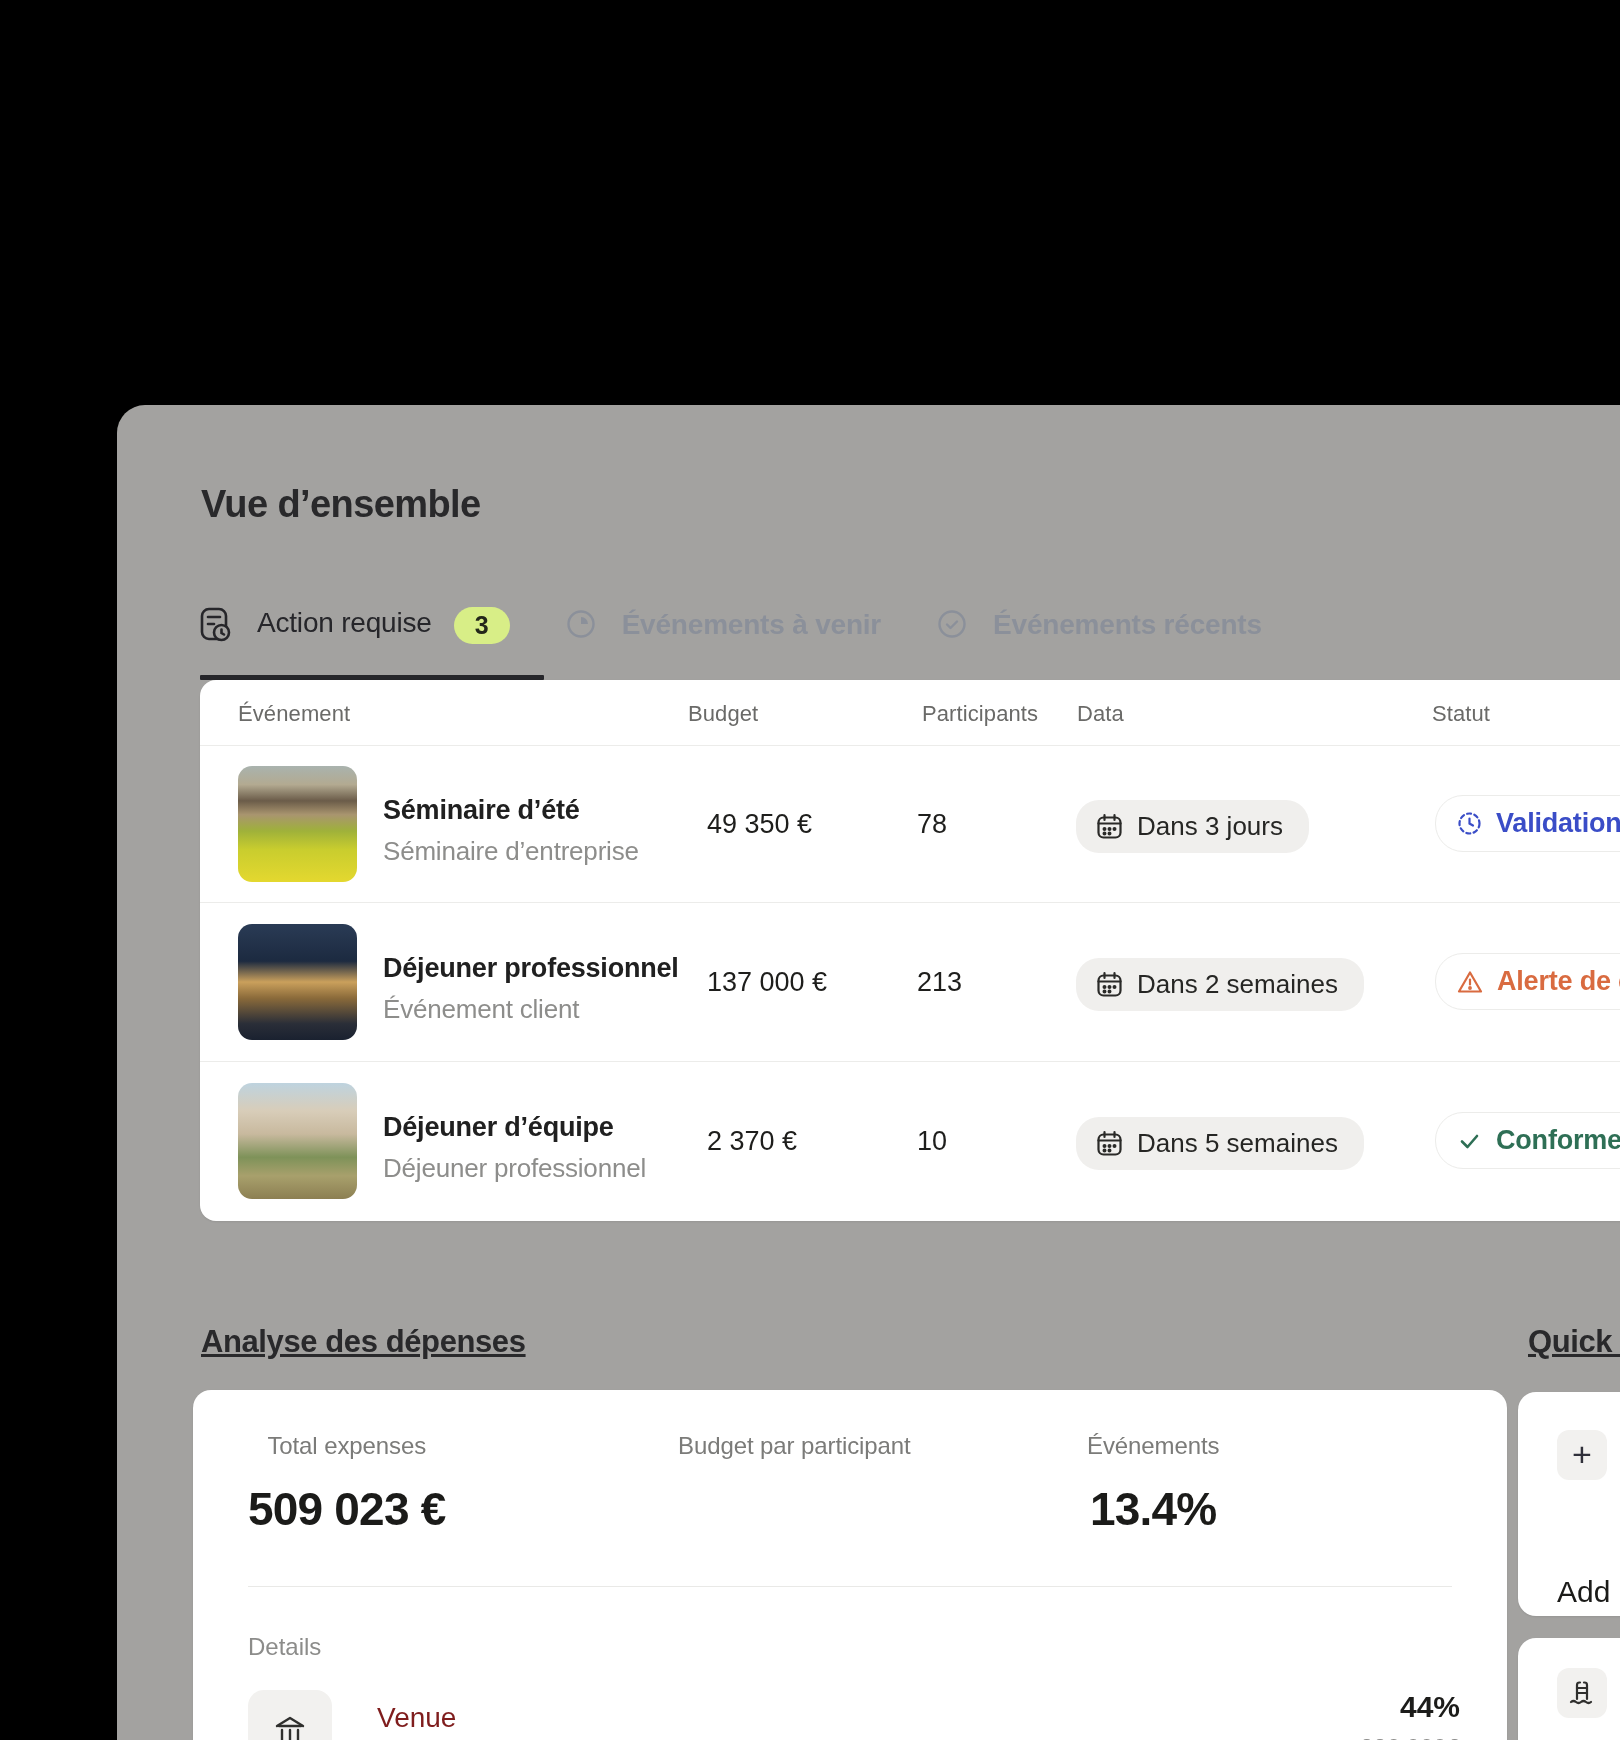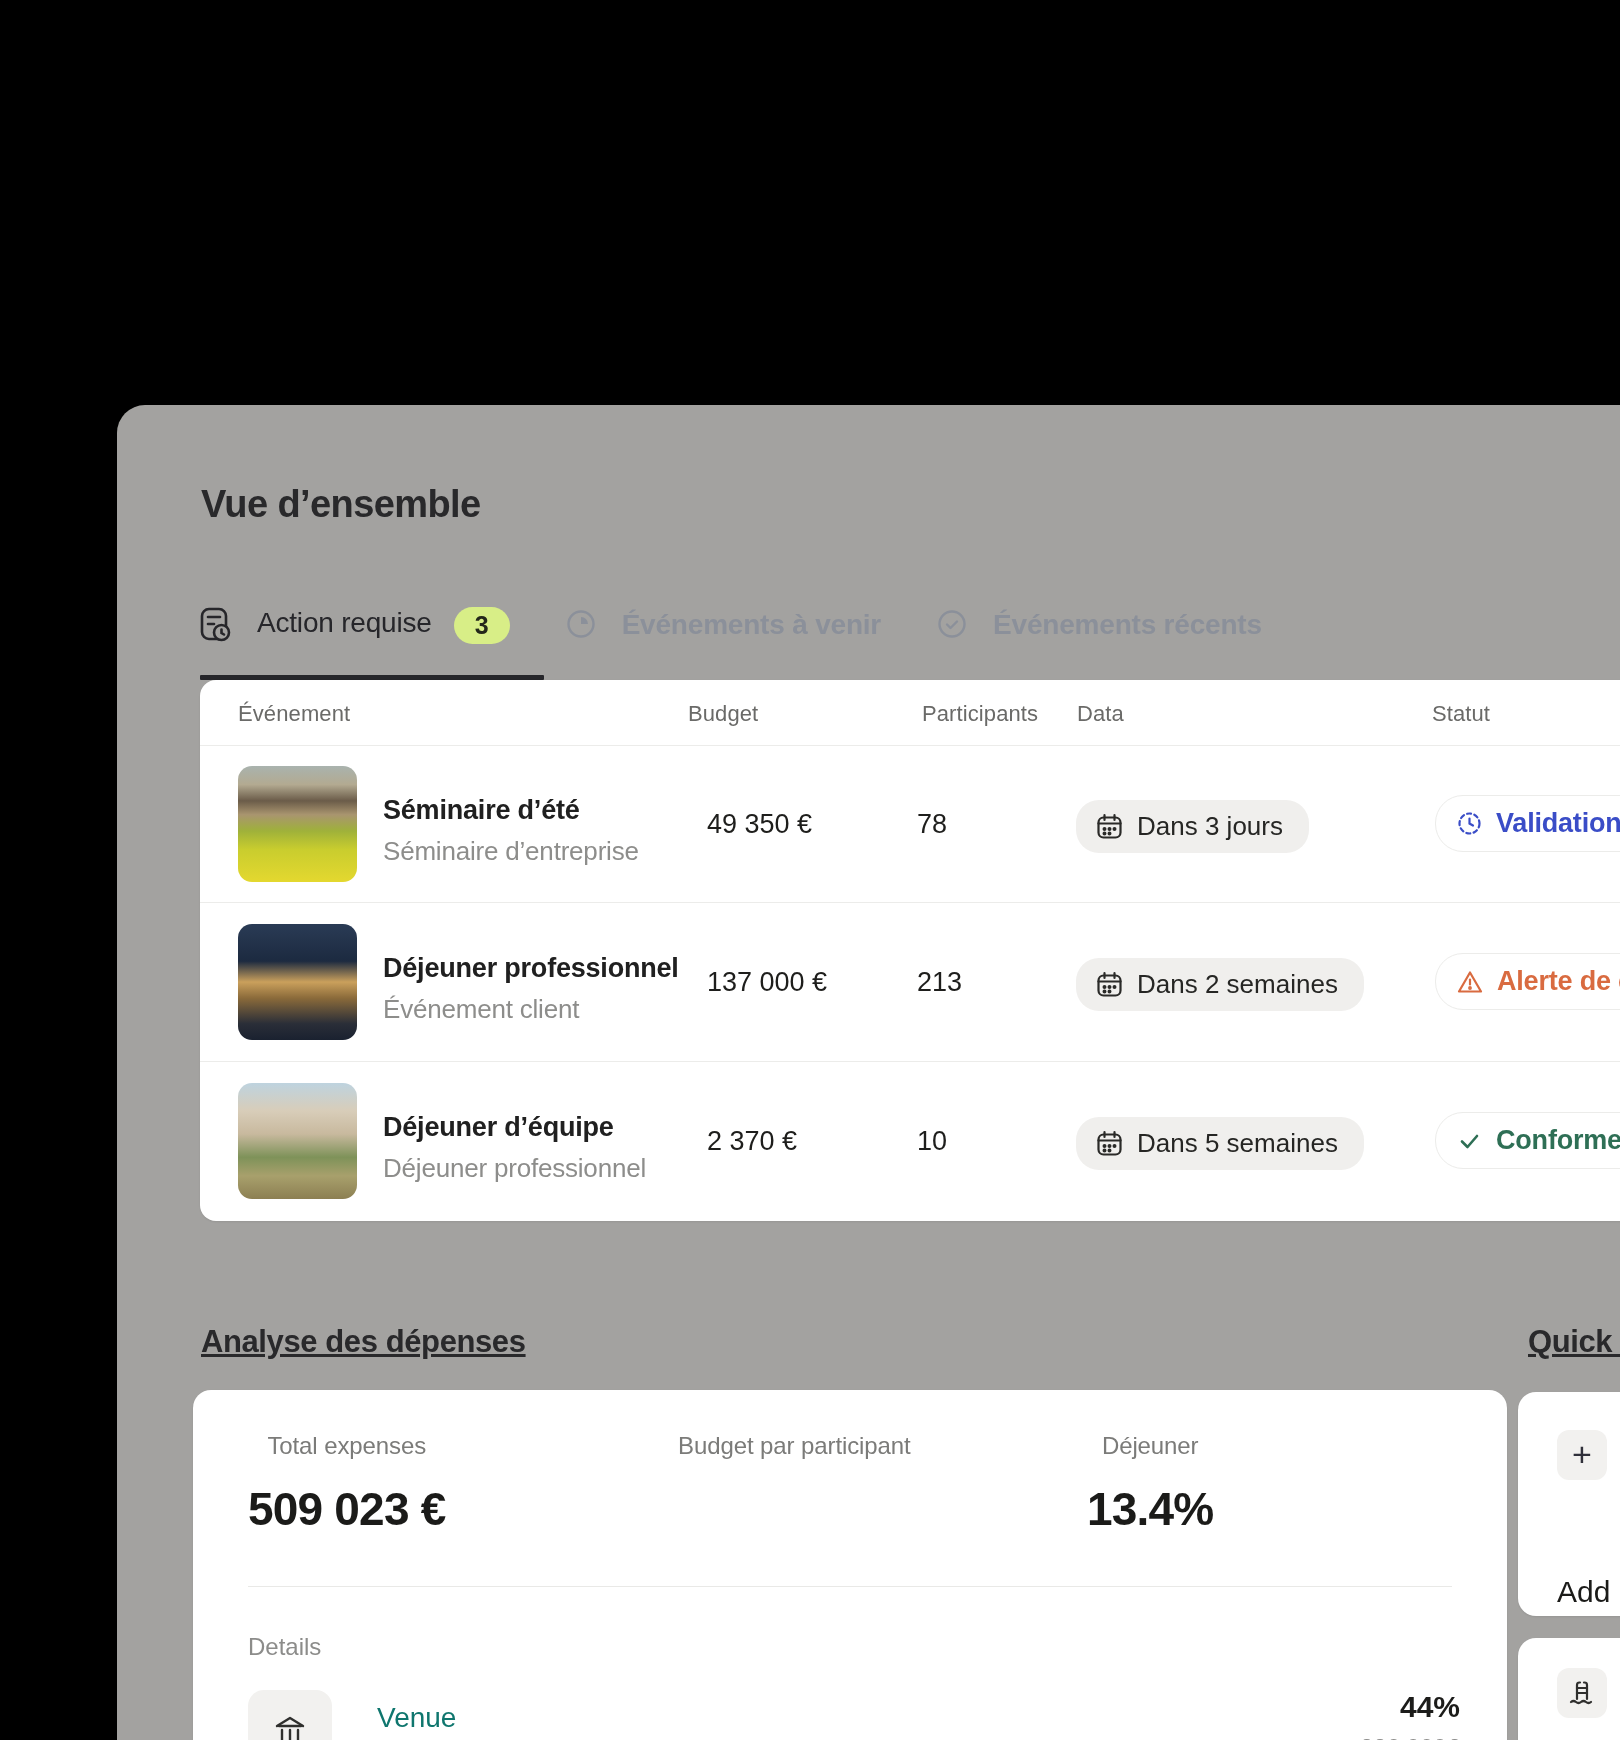--- a/index.html
+++ b/index.html
@@ -90,21 +90,21 @@
   .stat.s2{left:894px;}
   .stat-label{font-size:24px;color:#7b7b79;letter-spacing:-0.1px;}
   .stat-value{font-size:46px;font-weight:600;color:#1b1b19;letter-spacing:-0.8px;margin-top:22px;}
   .exp-divider{position:absolute;left:55px;top:196px;width:1204px;height:1px;background:#e9e9e7;}
   .details-label{position:absolute;left:55px;top:243px;font-size:24px;color:#8c8c8a;}
   .detail-row{position:absolute;left:55px;top:300px;width:1212px;height:84px;}
   .detail-tile{
     position:absolute;left:0;top:0;width:84px;height:84px;border-radius:16px;background:#f2f1ef;
     display:flex;align-items:center;justify-content:center;
   }
-  .detail-name{position:absolute;left:129px;top:12px;font-size:28px;font-weight:500;color:#0f766e;}
+  .detail-name{position:absolute;left:129px;top:12px;font-size:28px;font-weight:500;color:#7f1d1d;}
   .detail-pct{position:absolute;right:0;top:0;font-size:30px;font-weight:600;color:#1c1c1a;text-align:right;}
   .detail-amt{position:absolute;right:0;top:44px;font-size:24px;color:#8d8d8b;text-align:right;}
   
   .quick-card{
     position:absolute;background:#fff;border-radius:18px;box-shadow:0 1px 2px rgba(0,0,0,.08);
   }
   .qc1{left:1401px;top:987px;width:260px;height:224px;}
   .qc2{left:1401px;top:1233px;width:260px;height:220px;}
   .icon-tile{
     position:absolute;left:39px;top:38px;width:50px;height:50px;border-radius:12px;background:#f2f1ef;
@@ -279,21 +279,21 @@
 
   <div class="expense-card">
     <div class="stat s0">
       <div class="stat-label">Total expenses</div>
       <div class="stat-value">509 023 €</div>
     </div>
     <div class="stat s1">
       <div class="stat-label">Budget par participant</div>
     </div>
     <div class="stat s2">
-      <div class="stat-label">Déjeuner</div>
+      <div class="stat-label">Événements</div>
       <div class="stat-value">13.4%</div>
     </div>
     <div class="exp-divider"></div>
     <div class="details-label">Details</div>
 
     <div class="detail-row">
       <div class="detail-tile">
         <span>
           <svg width="38" height="38" viewBox="0 0 38 38" fill="none" stroke="#2f2f2d" stroke-width="2.4" stroke-linecap="round" stroke-linejoin="round">
             <path d="M6 13 L19 5 L32 13"></path>

